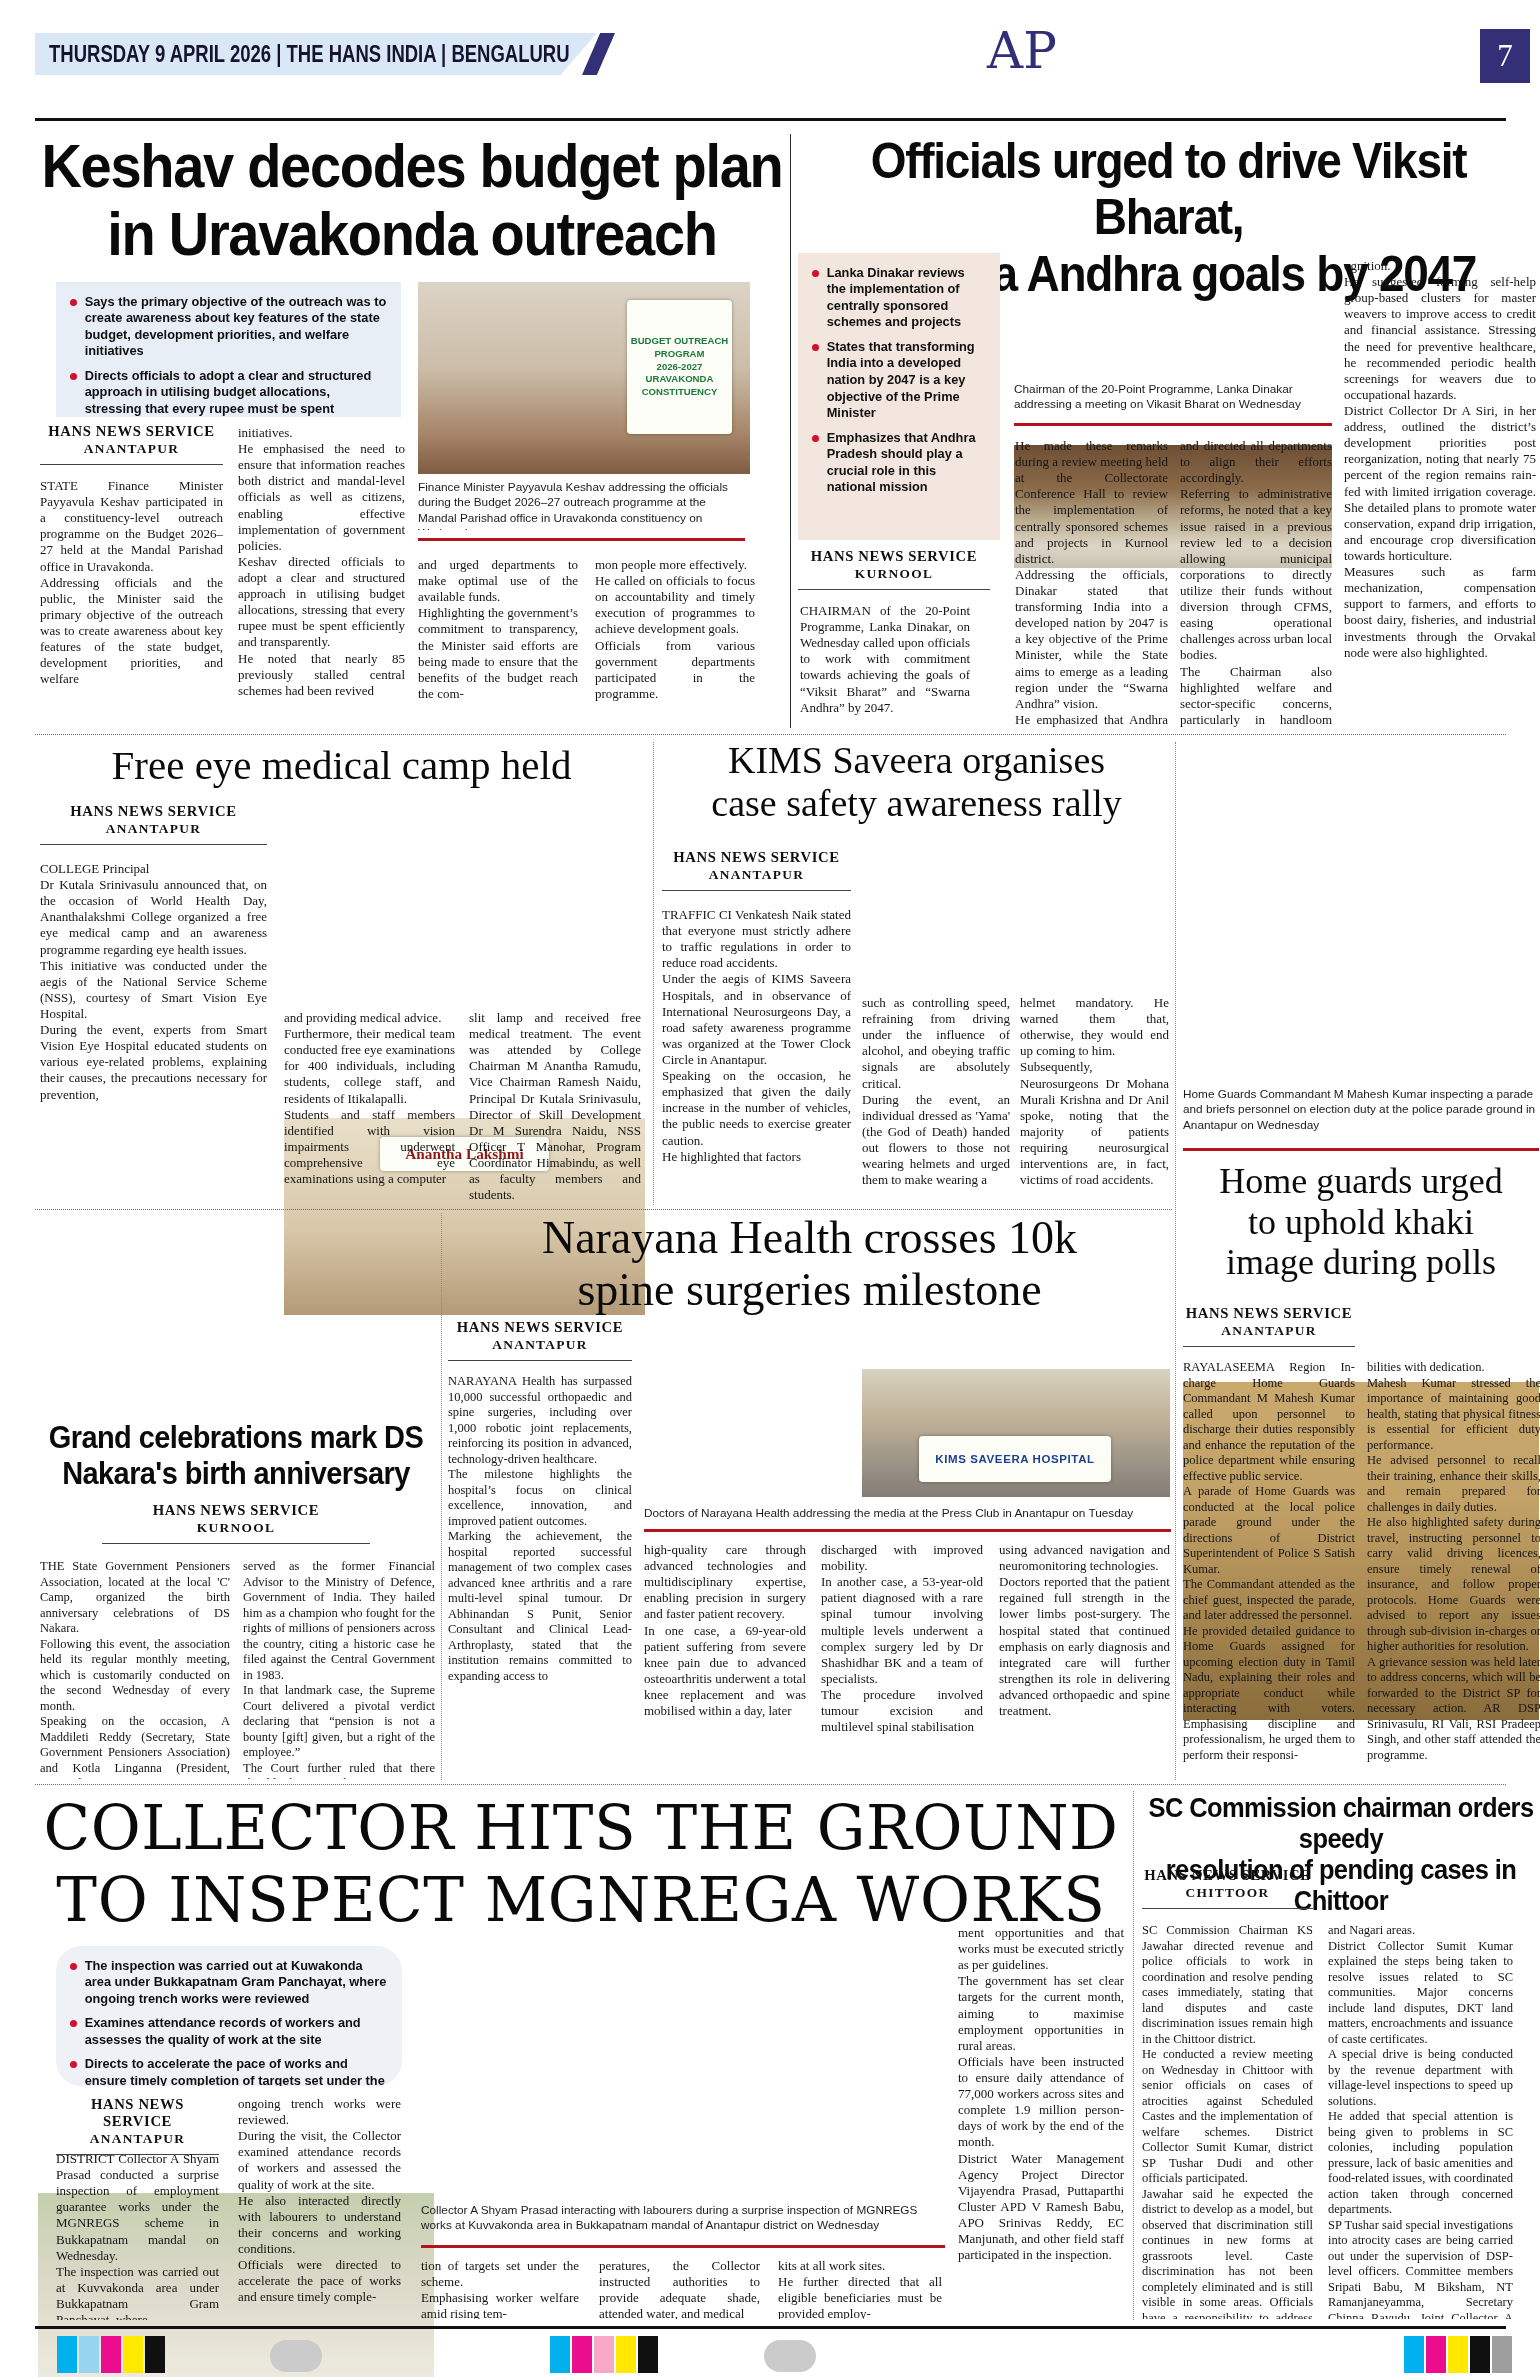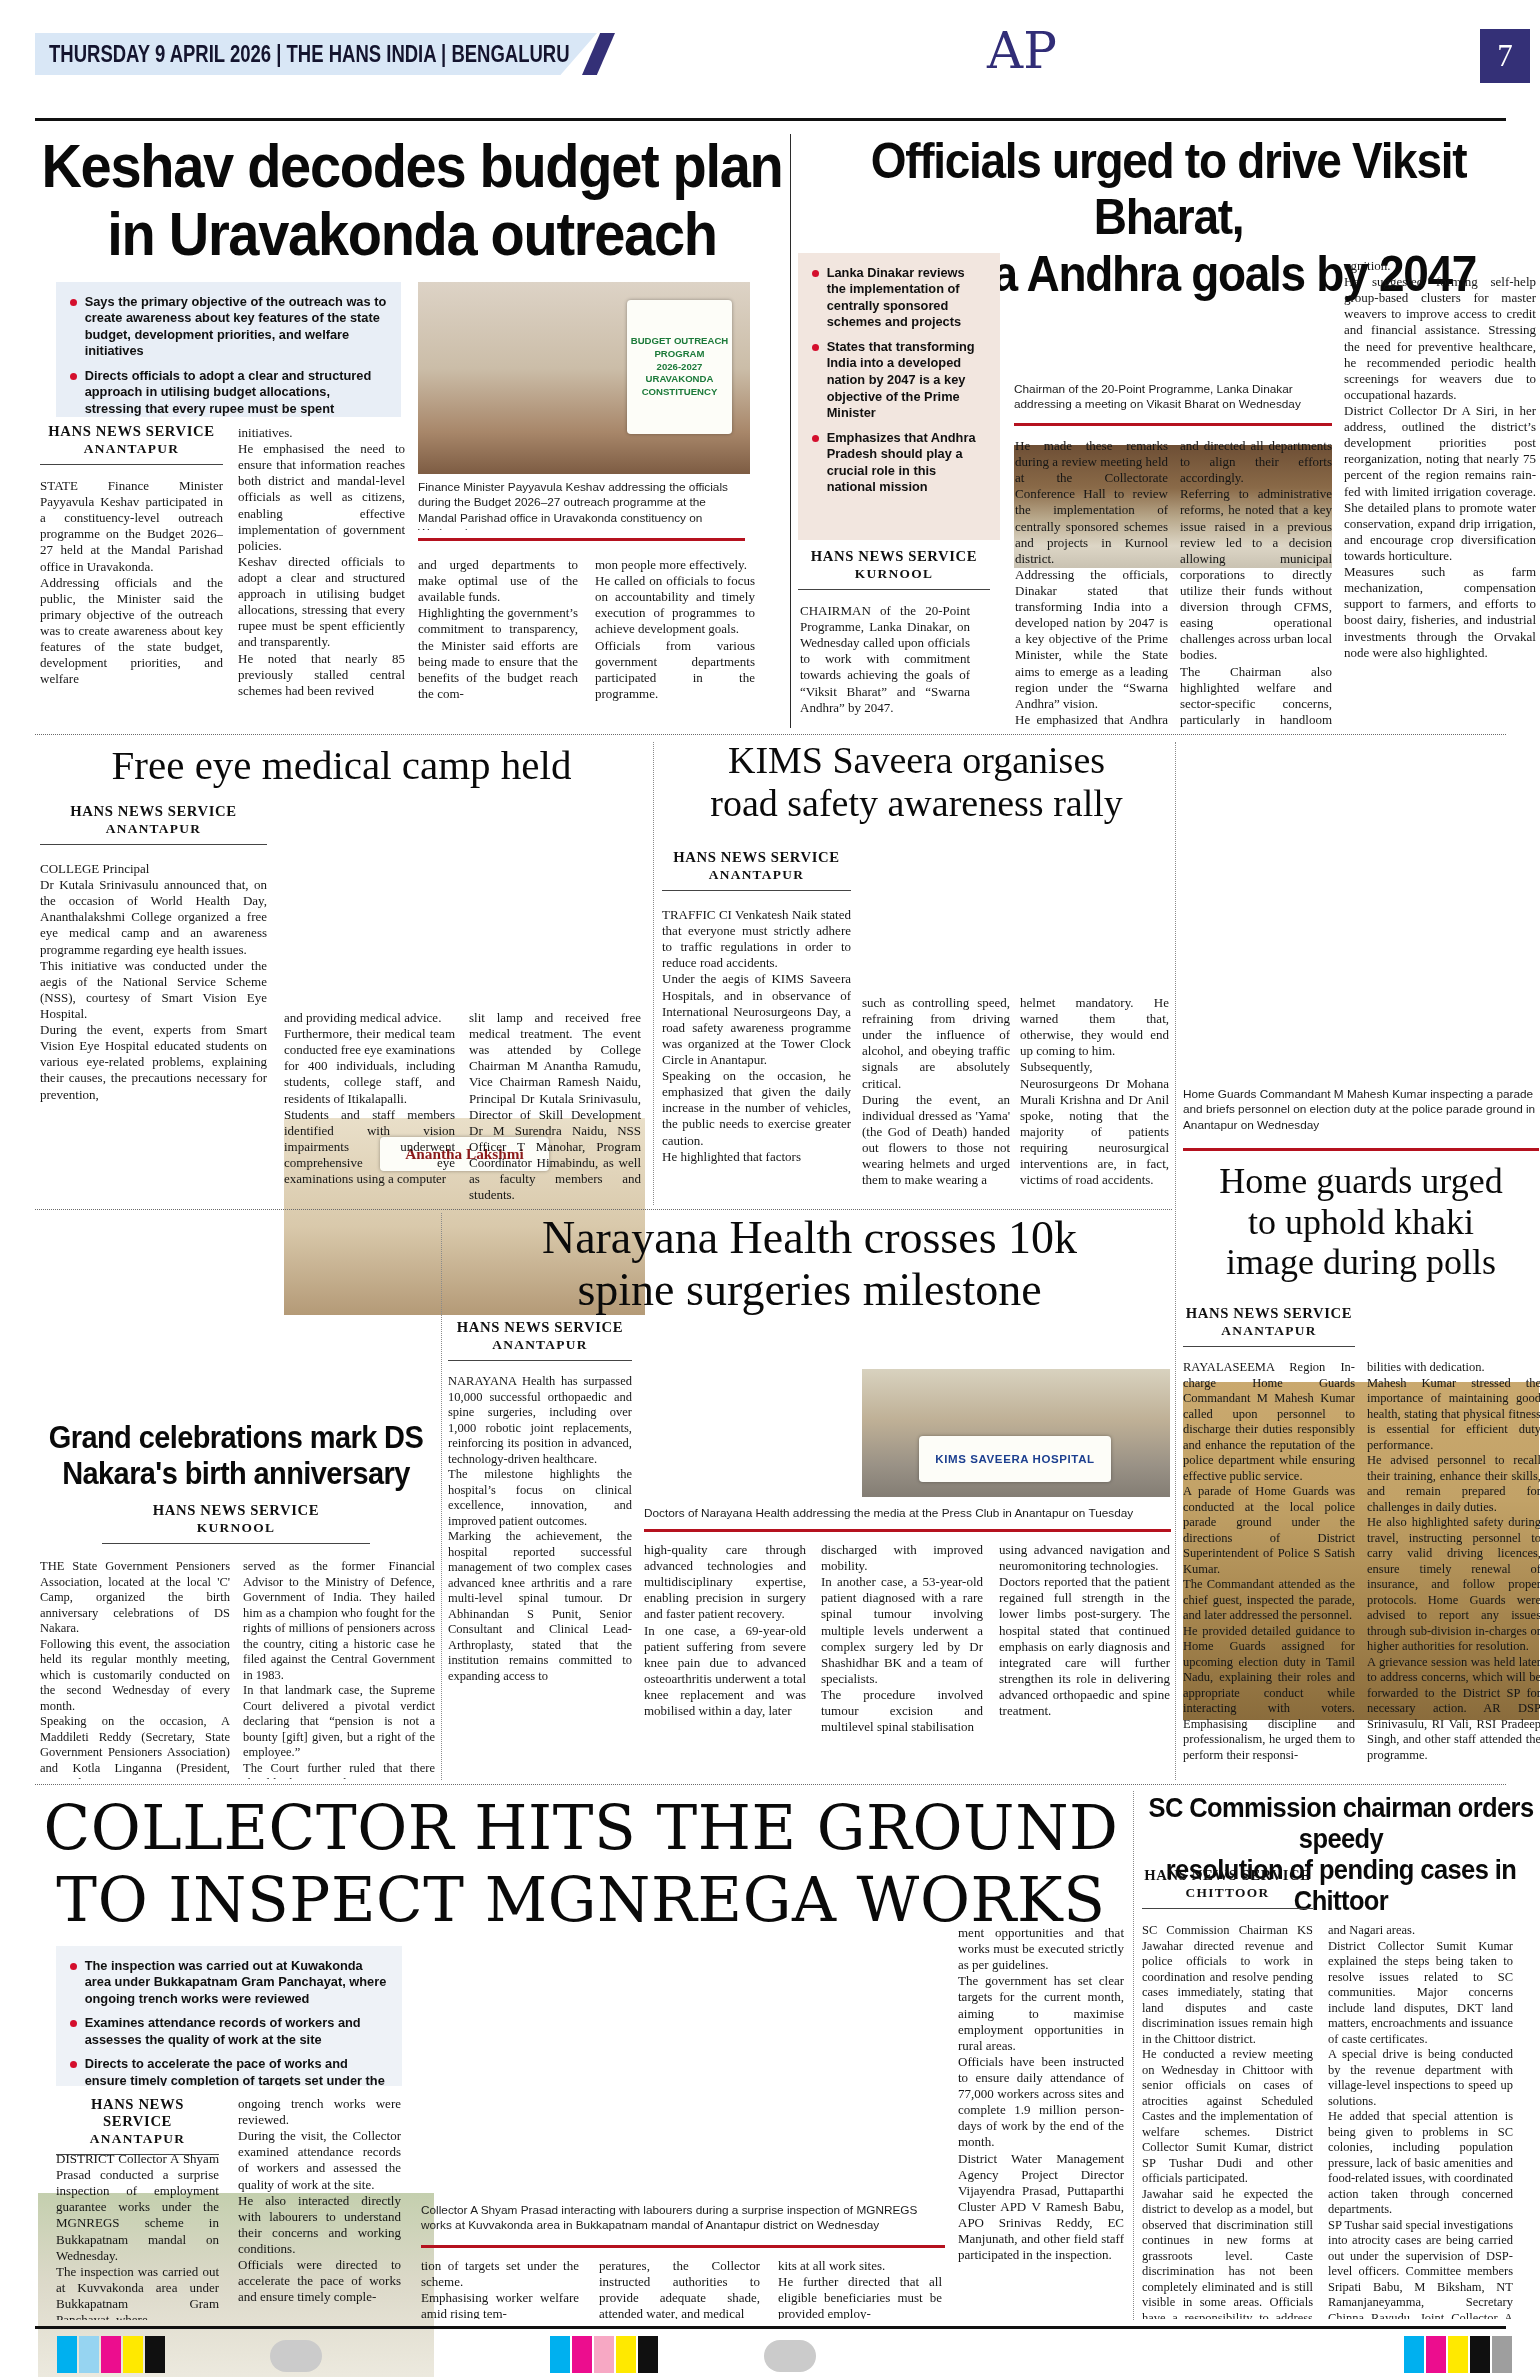--- a/index.html
+++ b/index.html
@@ -174,21 +174,21 @@
     <div class="abs col" style="left:284px;top:1010px;width:171px;height:195px;">and providing medical advice.
 Furthermore, their medical team conducted free eye examinations for 400 individuals, including students, college staff, and residents of Itikalapalli.
 Students and staff members identified with vision impairments underwent comprehensive eye examinations using a computer</div>
     <div class="abs col" style="left:469px;top:1010px;width:172px;height:195px;">slit lamp and received free medical treatment. The event was attended by College Chairman M Anantha Ramudu, Vice Chairman Ramesh Naidu, Principal Dr Kutala Srinivasulu, Director of Skill Development Dr M Surendra Naidu, NSS Officer T Manohar, Program Coordinator Himabindu, as well as faculty members and students.</div>
   </section>
 
   <div class="abs vsep-dot" style="left:653px;top:742px;height:463px;"></div>
 
   <section>
     <h1 class="abs hl hl-serif" style="left:661px;top:739px;width:511px;font-size:38px;margin:0;">KIMS Saveera organises
-road safety awareness rally</h1>
+case safety awareness rally</h1>
     <div class="abs byline" style="left:662px;top:849px;width:189px;">
       <div class="b1">HANS NEWS SERVICE</div>
       <div class="b2">ANANTAPUR</div>
     </div>
     <div class="abs photo p-kims" style="left:862px;top:857px;width:308px;height:128px;">
       <div class="photo-banner" style="left:57px;bottom:15.3px;width:192px;height:46px;">
         <span class="banner-navy">KIMS SAVEERA HOSPITAL</span>
       </div>
     </div>
     <div class="abs col" style="left:662px;top:907px;width:189px;height:298px;">TRAFFIC CI Venkatesh Naik stated that everyone must strictly adhere to traffic regulations in order to reduce road accidents.
@@ -266,21 +266,21 @@
 The procedure involved tumour excision and multilevel spinal stabilisation</div>
     <div class="abs col" style="left:999px;top:1542px;width:171px;height:236px;">using advanced navigation and neuromonitoring technologies.
 Doctors reported that the patient regained full strength in the lower limbs post-surgery. The hospital stated that continued emphasis on early diagnosis and integrated care will further strengthen its role in delivering advanced orthopaedic and spine treatment.</div>
   </section>
 
   <div class="abs hsep-dot" style="left:35px;top:1784px;width:1471px;"></div>
 
   <section>
     <h1 class="abs hl hl-display" style="left:38px;top:1792px;width:1086px;font-size:61px;margin:0;">COLLECTOR HITS THE GROUND
 TO INSPECT MGNREGA WORKS</h1>
-    <div class="abs bullet-box" style="left:56px;top:1946px;width:346px;height:140px;background:#eef2f7;">
+    <div class="abs bullet-box" style="left:56px;top:1946px;width:346px;height:140px;background:#eef2f7;border-radius:25px;">
       <div class="bullet-item">
           <span class="bullet-dot"></span>
           <span>The inspection was carried out at Kuwakonda area under Bukkapatnam Gram Panchayat, where ongoing trench works were reviewed</span>
         </div>
       <div class="bullet-item">
           <span class="bullet-dot"></span>
           <span>Examines attendance records of workers and assesses the quality of work at the site</span>
         </div>
       <div class="bullet-item">
           <span class="bullet-dot"></span>

